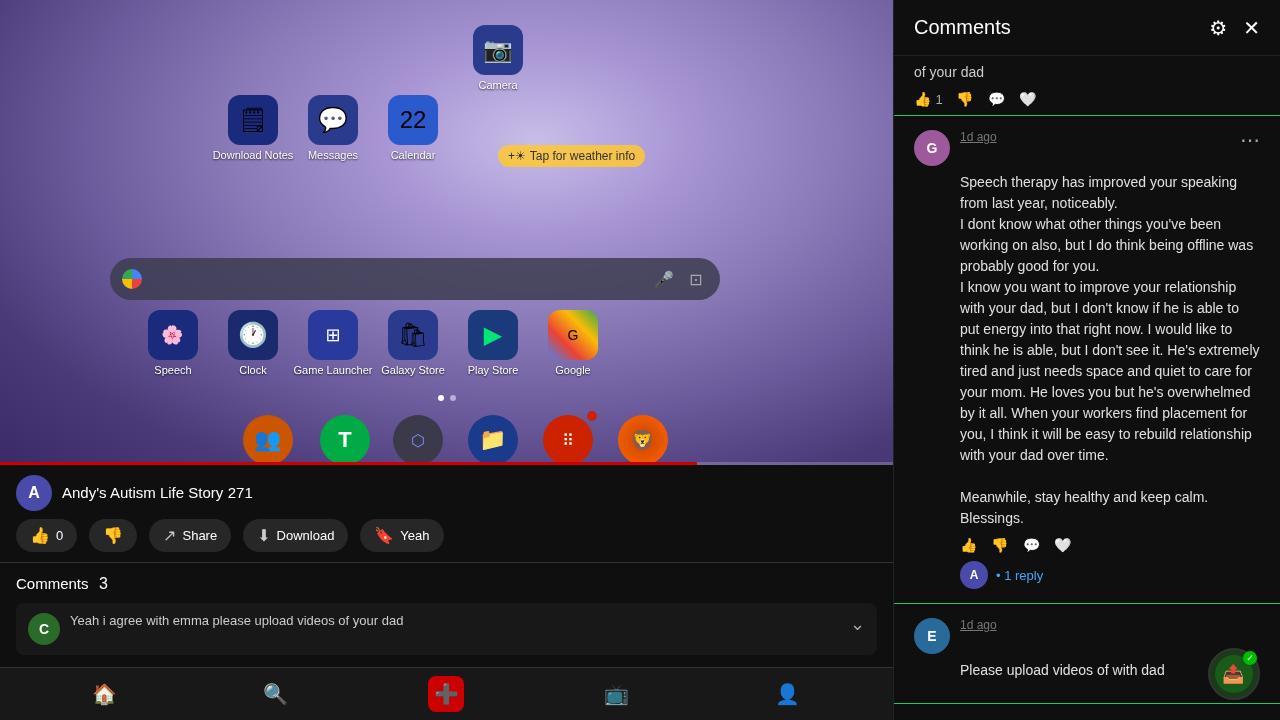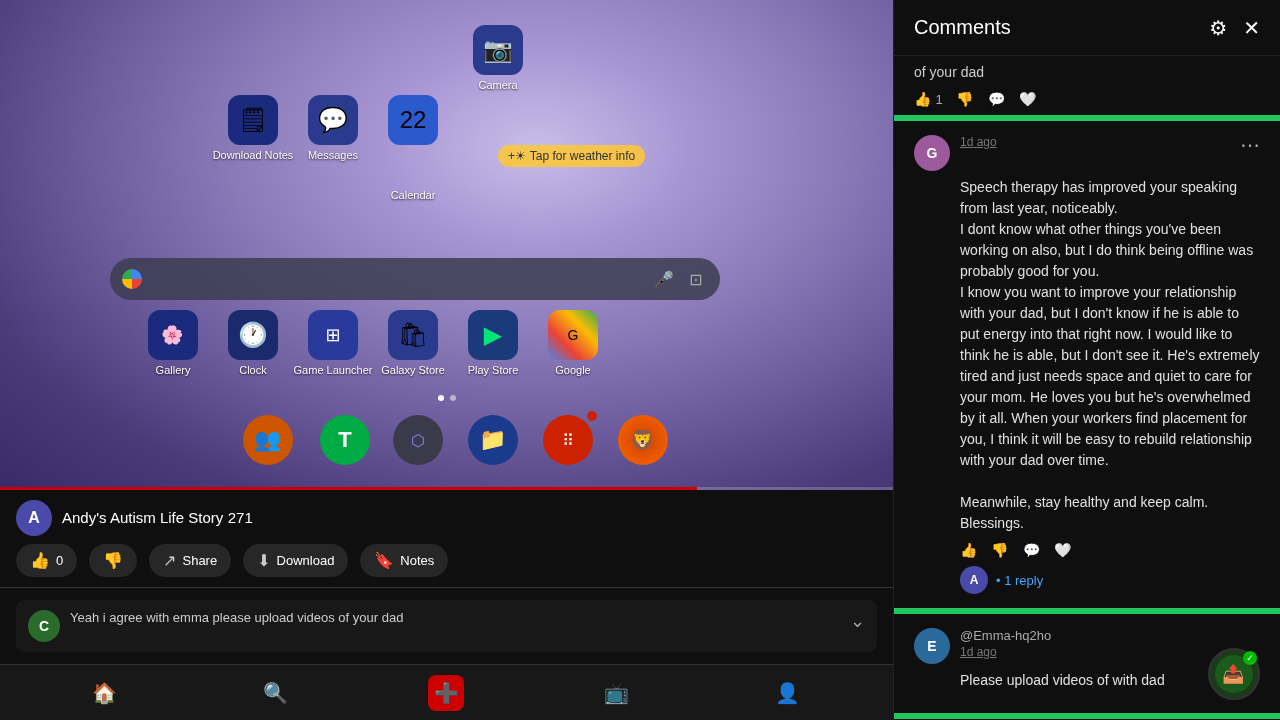--- a/index.html
+++ b/index.html
@@ -65,21 +65,21 @@
 
     
     .icon-camera { left: 463px; top: 25px; }
     .icon-camera .icon-img { background: #2a3a8c; }
 
     
     .icon-samsung-notes { left: 218px; top: 95px; }
     .icon-samsung-notes .icon-img { background: #1a2a7c; }
     .icon-messages { left: 298px; top: 95px; }
     .icon-messages .icon-img { background: #2a3a8c; }
-    .icon-calendar { left: 378px; top: 95px; gap: 40px; }
+    .icon-calendar { left: 378px; top: 95px; }
     .icon-calendar .icon-img { background: #2a5acc; }
 
     
     .weather-widget {
       position: absolute;
       left: 498px;
       top: 145px;
       background: rgba(255,200,50,0.85);
       border-radius: 20px;
       padding: 4px 10px;
@@ -364,21 +364,21 @@
       padding: 0 0 16px 0;
     }
 
     
     .comments-scroll::-webkit-scrollbar { width: 4px; }
     .comments-scroll::-webkit-scrollbar-thumb { background: #444; border-radius: 2px; }
 
     
     .comment-item {
       padding: 14px 20px;
-      border-bottom: 6px solid #22c55e;
+      border-bottom: 1px solid #22c55e;
     }
 
     .comment-item-header {
       display: flex;
       align-items: flex-start;
       gap: 10px;
       margin-bottom: 6px;
     }
 
     .comment-avatar {
@@ -548,21 +548,21 @@
       <div class="search-bar">
         <div class="g-logo"></div>
         <div class="search-icons">
           <div class="search-icon-item">🎤</div>
           <div class="search-icon-item">⊡</div>
         </div>
       </div>
 
       <div class="app-icon icon-gallery">
         <div class="icon-img" style="font-size:18px;">🌸</div>
-        <span class="icon-label">Gallery</span>
+        <span class="icon-label">Speech</span>
       </div>
 
       <div class="app-icon icon-clock">
         <div class="icon-img">🕐</div>
         <span class="icon-label">Clock</span>
       </div>
 
       <div class="app-icon icon-game-launcher">
         <div class="icon-img" style="font-size:18px; color:white;">⊞</div>
         <span class="icon-label">Game Launcher</span>
@@ -640,26 +640,32 @@
         <span>Share</span>
       </button>
 
       <button class="action-btn">
         <span class="btn-icon">⬇</span>
         <span>Download</span>
       </button>
 
       <button class="action-btn">
         <span class="btn-icon">🔖</span>
-        <span>Notes</span>
+        <span>Yeah</span>
       </button>
     </div>
   </div>
 
   <div class="comments-section-below">
+    <div class="comments-header-row">
+      <div>
+        <span class="comments-title">Comments</span>
+        <span class="comments-count">3</span>
+      </div>
+    </div>
     <div class="comment-preview-row">
       <div class="comment-avatar-c">
         <span>C</span>
       </div>
       <span class="comment-text-preview">Yeah i agree with emma please upload videos of your dad</span>
       <button class="expand-btn">⌄</button>
     </div>
   </div>
 
   <div class="bottom-taskbar">
@@ -733,21 +739,20 @@
       <div class="reply-indicator">
         <div class="reply-avatar" style="background:#4a4aaa;">A</div>
         <span class="reply-count-text">• <span>1 reply</span></span>
       </div>
     </div>
 
     <div class="comment-item">
       <div class="comment-item-header">
         <div class="comment-avatar" style="background:#2a6a9a;">E</div>
         <div class="comment-meta">
-          <div class="comment-username">@Emma-hq2ho</div>
           <div class="comment-time">1d ago</div>
         </div>
       </div>
       <div class="comment-body">Please upload videos of with dad</div>
     </div>
 
   </div>
 
   <div class="floating-btn" style="position:absolute; bottom:20px; right:20px;">
     <div class="upload-icon-badge">

